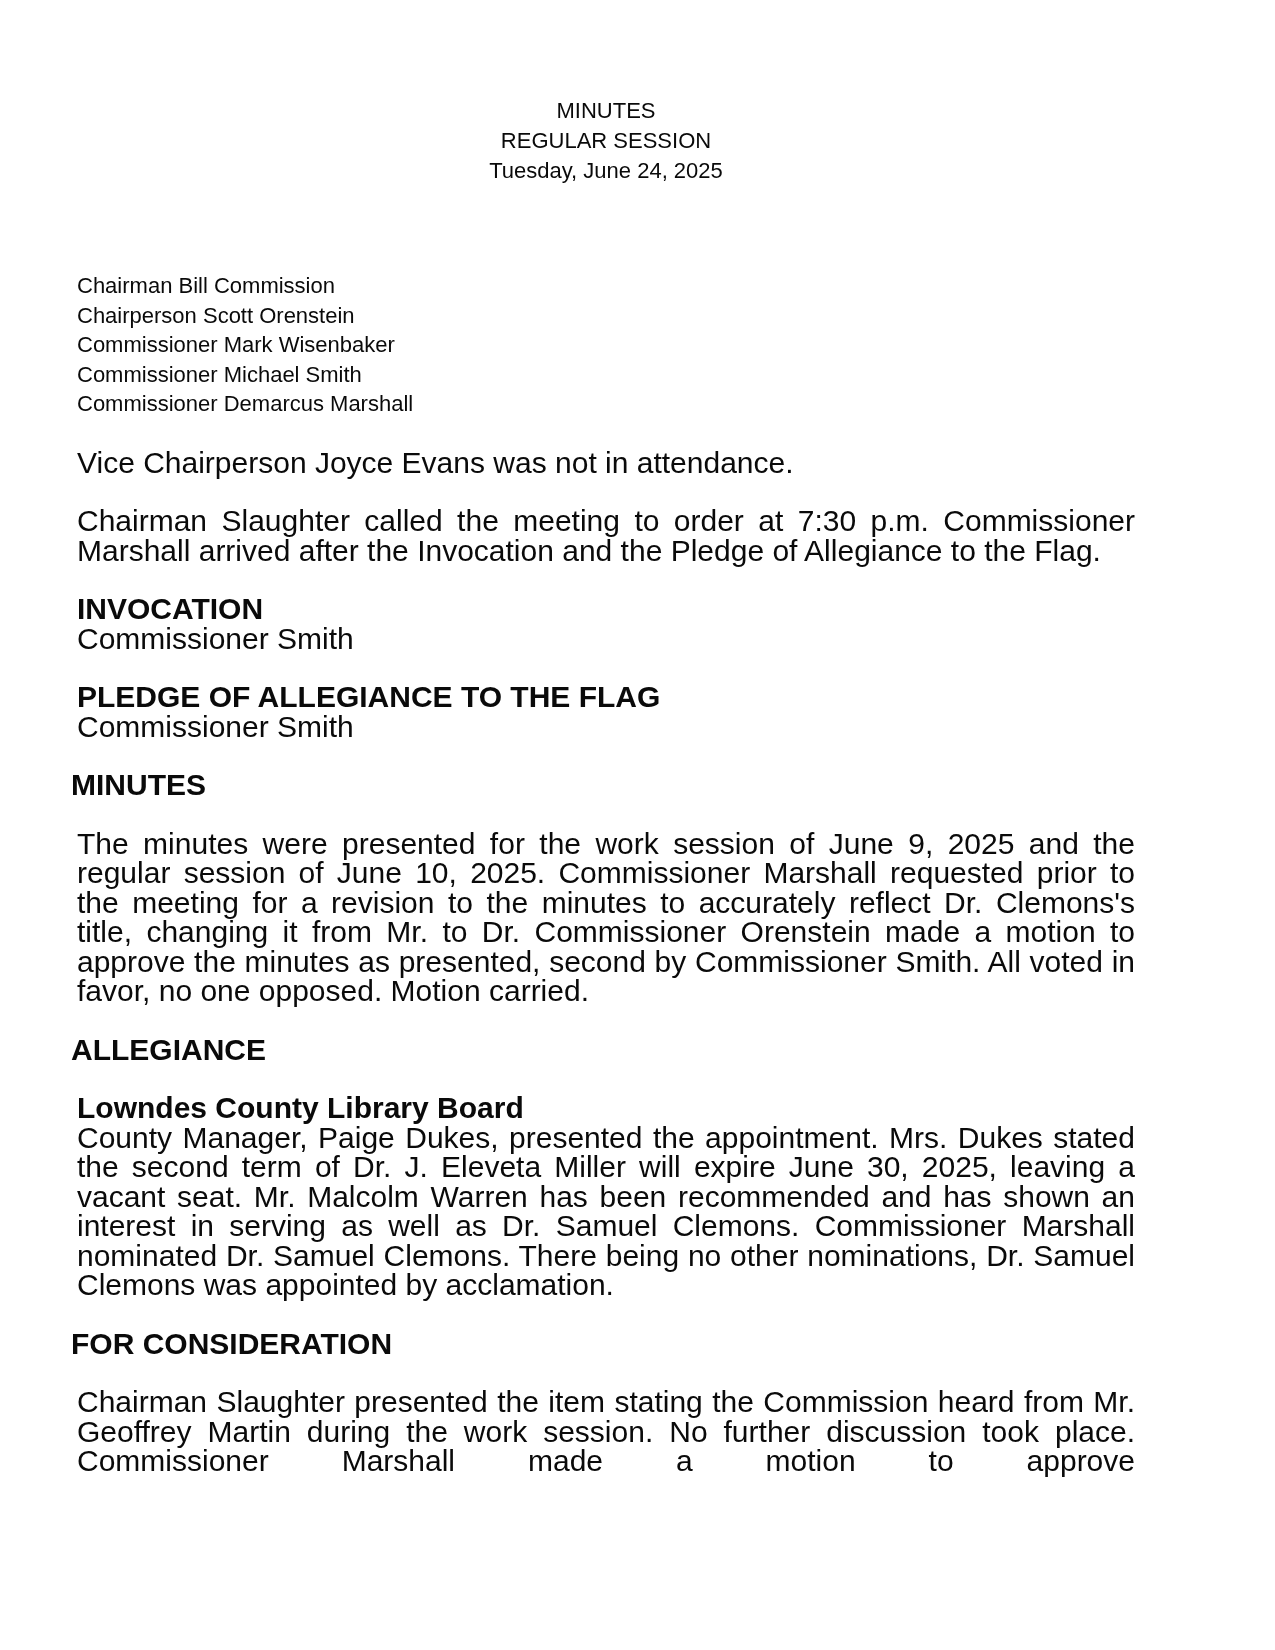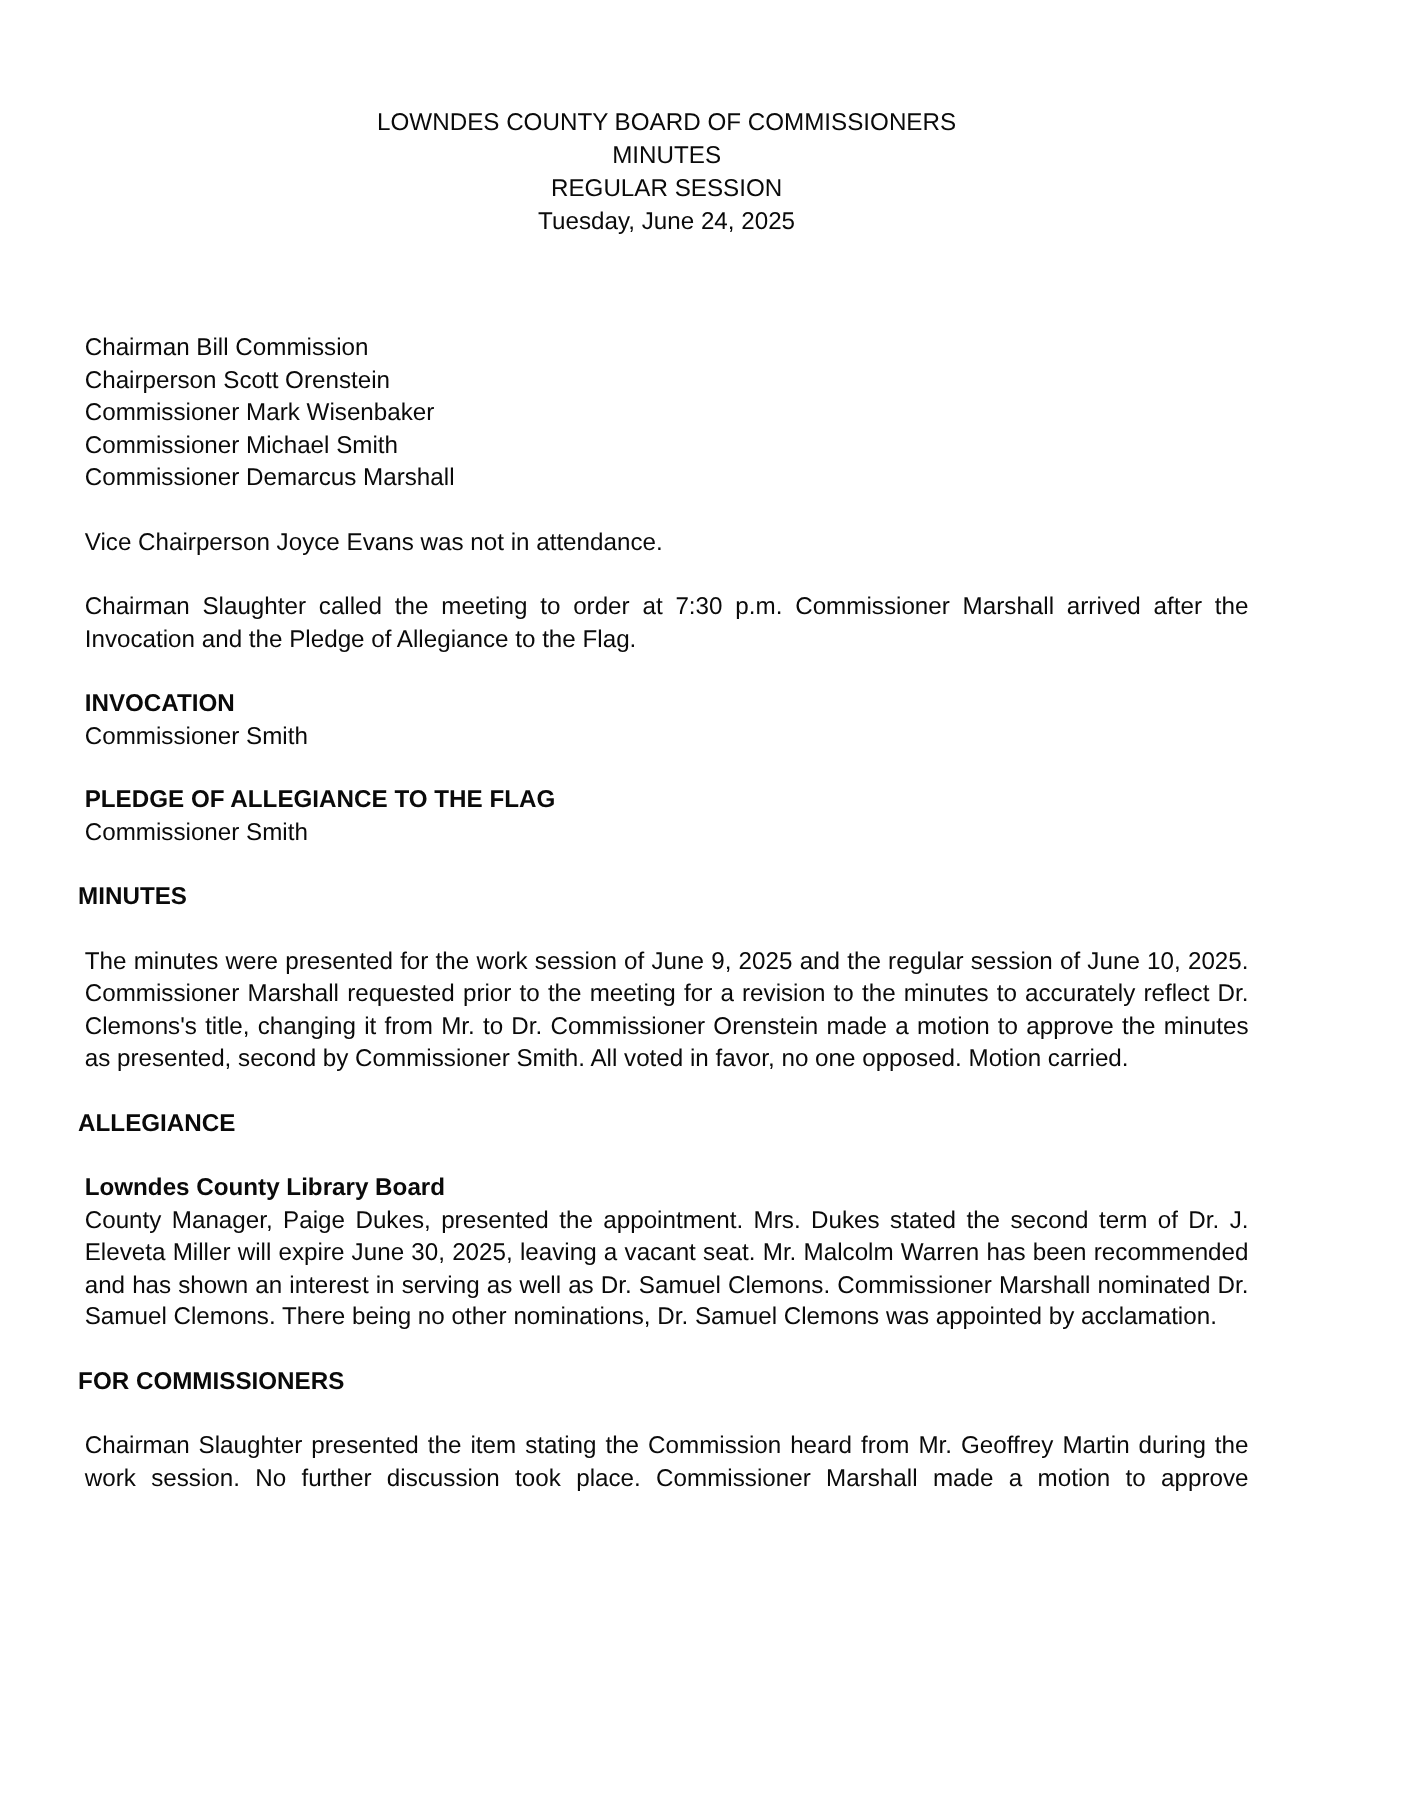--- a/index.html
+++ b/index.html
@@ -39,34 +39,33 @@
   .just-all {
     text-align: justify;
     text-align-last: justify;
   }
   .outdent {
     margin-left: -6px;
   }
   p, h2, h3 {
     margin: 0;
     padding: 0;
-    font-size: 22px;
+    font-size: 30px;
     line-height: 29.5px;
   }
   h2, h3 {
     font-weight: bold;
   }
 </style>
 </head>
 <body>
 
 <div class="doc">
 
   <div class="doc-header">
-    <div>LOWNDES COUNTY BOARD OF COMMISSIONERS</div>
     <div>MINUTES</div>
     <div>REGULAR SESSION</div>
     <div>Tuesday, June 24, 2025</div>
   </div>
 
   <div class="body-start">
     <div>Chairman Bill Commission</div>
     <div>Chairperson Scott Orenstein</div>
     <div>Commissioner Mark Wisenbaker</div>
     <div>Commissioner Michael Smith</div>
@@ -91,19 +90,19 @@
 
   <p class="block just">The minutes were presented for the work session of June 9, 2025 and the regular session of June 10, 2025. Commissioner Marshall requested prior to the meeting for a revision to the minutes to accurately reflect Dr. Clemons's title, changing it from Mr. to Dr. Commissioner Orenstein made a motion to approve the minutes as presented, second by Commissioner Smith. All voted in favor, no one opposed. Motion carried.</p>
 
   <h2 class="block outdent">ALLEGIANCE</h2>
 
   <div class="block">
     <h3>Lowndes County Library Board</h3>
     <p class="just">County Manager, Paige Dukes, presented the appointment. Mrs. Dukes stated the second term of Dr. J. Eleveta Miller will expire June 30, 2025, leaving a vacant seat. Mr. Malcolm Warren has been recommended and has shown an interest in serving as well as Dr. Samuel Clemons. Commissioner Marshall nominated Dr. Samuel Clemons. There being no other nominations, Dr. Samuel Clemons was appointed by acclamation.</p>
   </div>
 
-  <h2 class="block outdent">FOR COMMISSIONERS</h2>
+  <h2 class="block outdent">FOR CONSIDERATION</h2>
 
   <div class="block">
     <p class="just-all">Chairman Slaughter presented the item stating the Commission heard from Mr. Geoffrey Martin during the work session. No further discussion took place. Commissioner Marshall made a motion to approve</p>
   </div>
 
 </div>
 
 </body></html>

